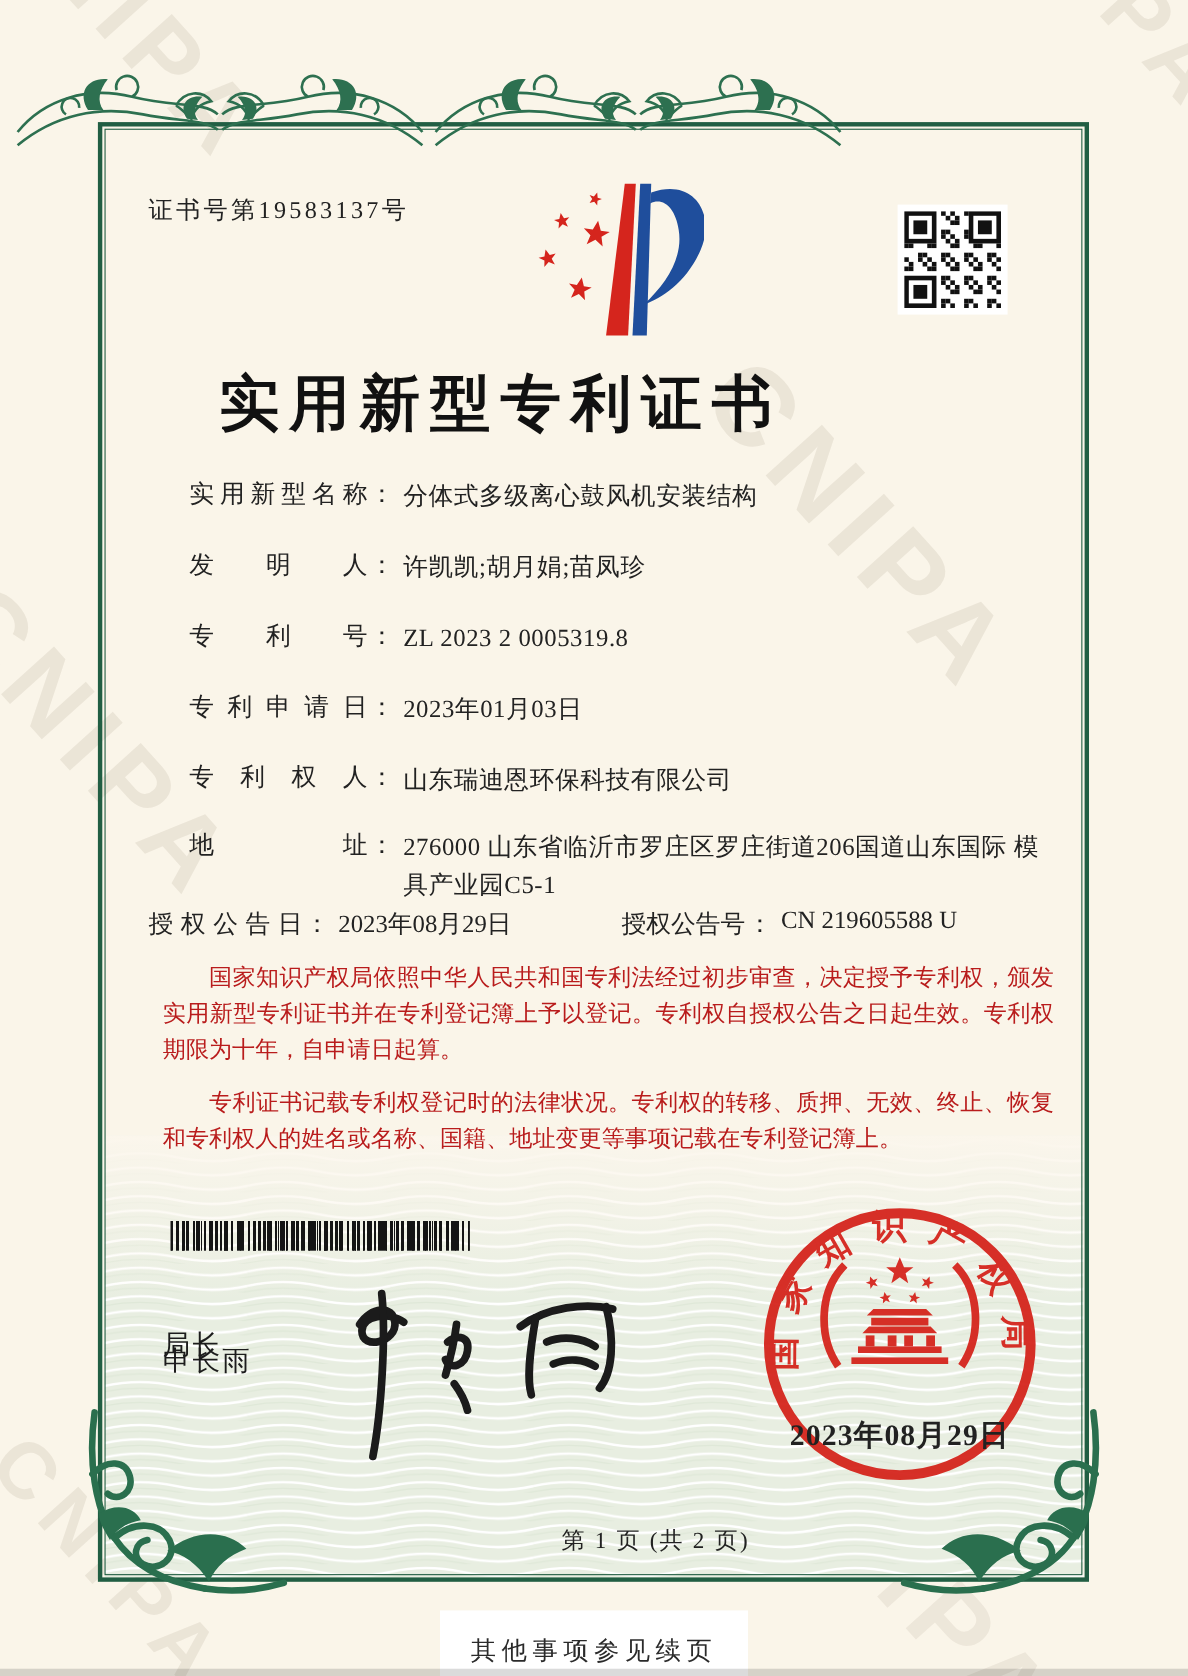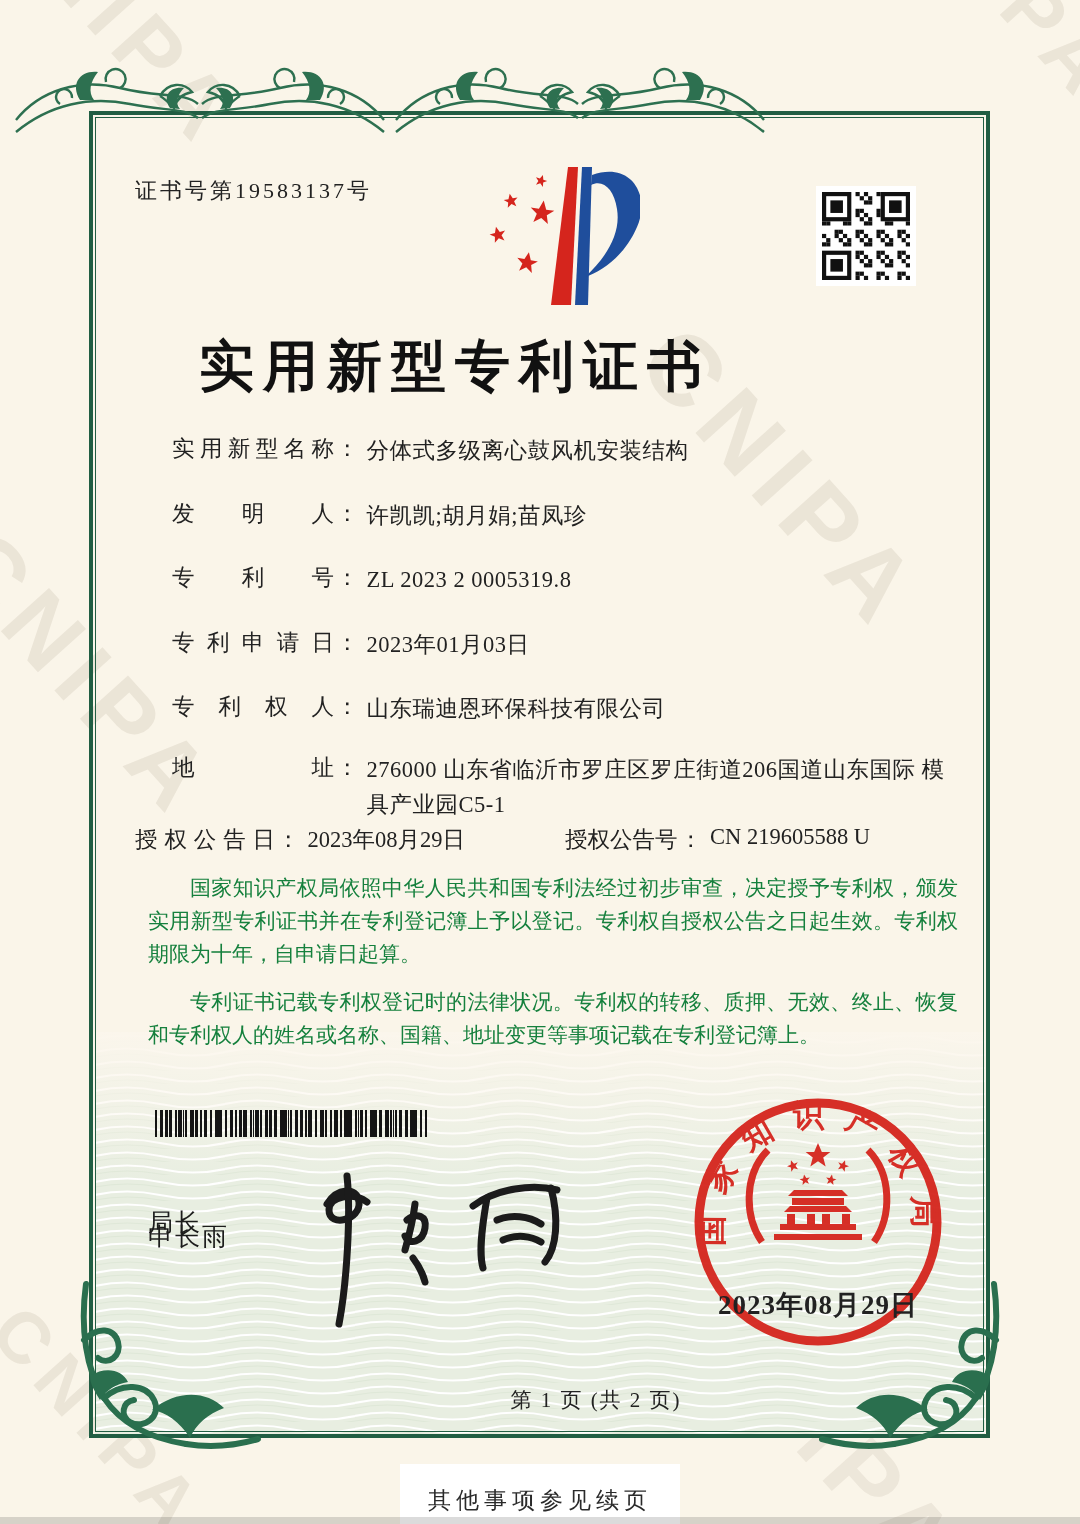--- a/index.html
+++ b/index.html
@@ -36,21 +36,21 @@
   
   .field{position:absolute;left:135px;display:flex;align-items:flex-start;
       font-size:22.5px;color:#222;margin-left:37px;}
   .flabel{display:inline-block;width:162px;text-align:justify;text-align-last:justify;}
   .fcolon{margin:0 8px 0 2px;}
   .fvalue{max-width:584px;line-height:35px;letter-spacing:.5px;}
   .grant-pair{position:absolute;display:flex;font-size:22.5px;color:#222;}
 
   
   .paras{position:absolute;left:148px;top:872px;width:810px;font-size:21px;
-      line-height:33px;color:#15803d;text-align:justify;}
+      line-height:33px;color:#b91c1c;text-align:justify;}
   .paras p{margin:0 0 15px 0;text-indent:2em;}
 
   
   .barcode{position:absolute;left:155px;top:1110px;width:272px;height:27px;
       background:
         repeating-linear-gradient(90deg,#141414 0 2px,rgba(0,0,0,0) 2px 5px),
         repeating-linear-gradient(90deg,#141414 0 1px,rgba(0,0,0,0) 1px 7px),
         repeating-linear-gradient(90deg,rgba(0,0,0,0) 0 10px,#141414 10px 13px);}
 
   

